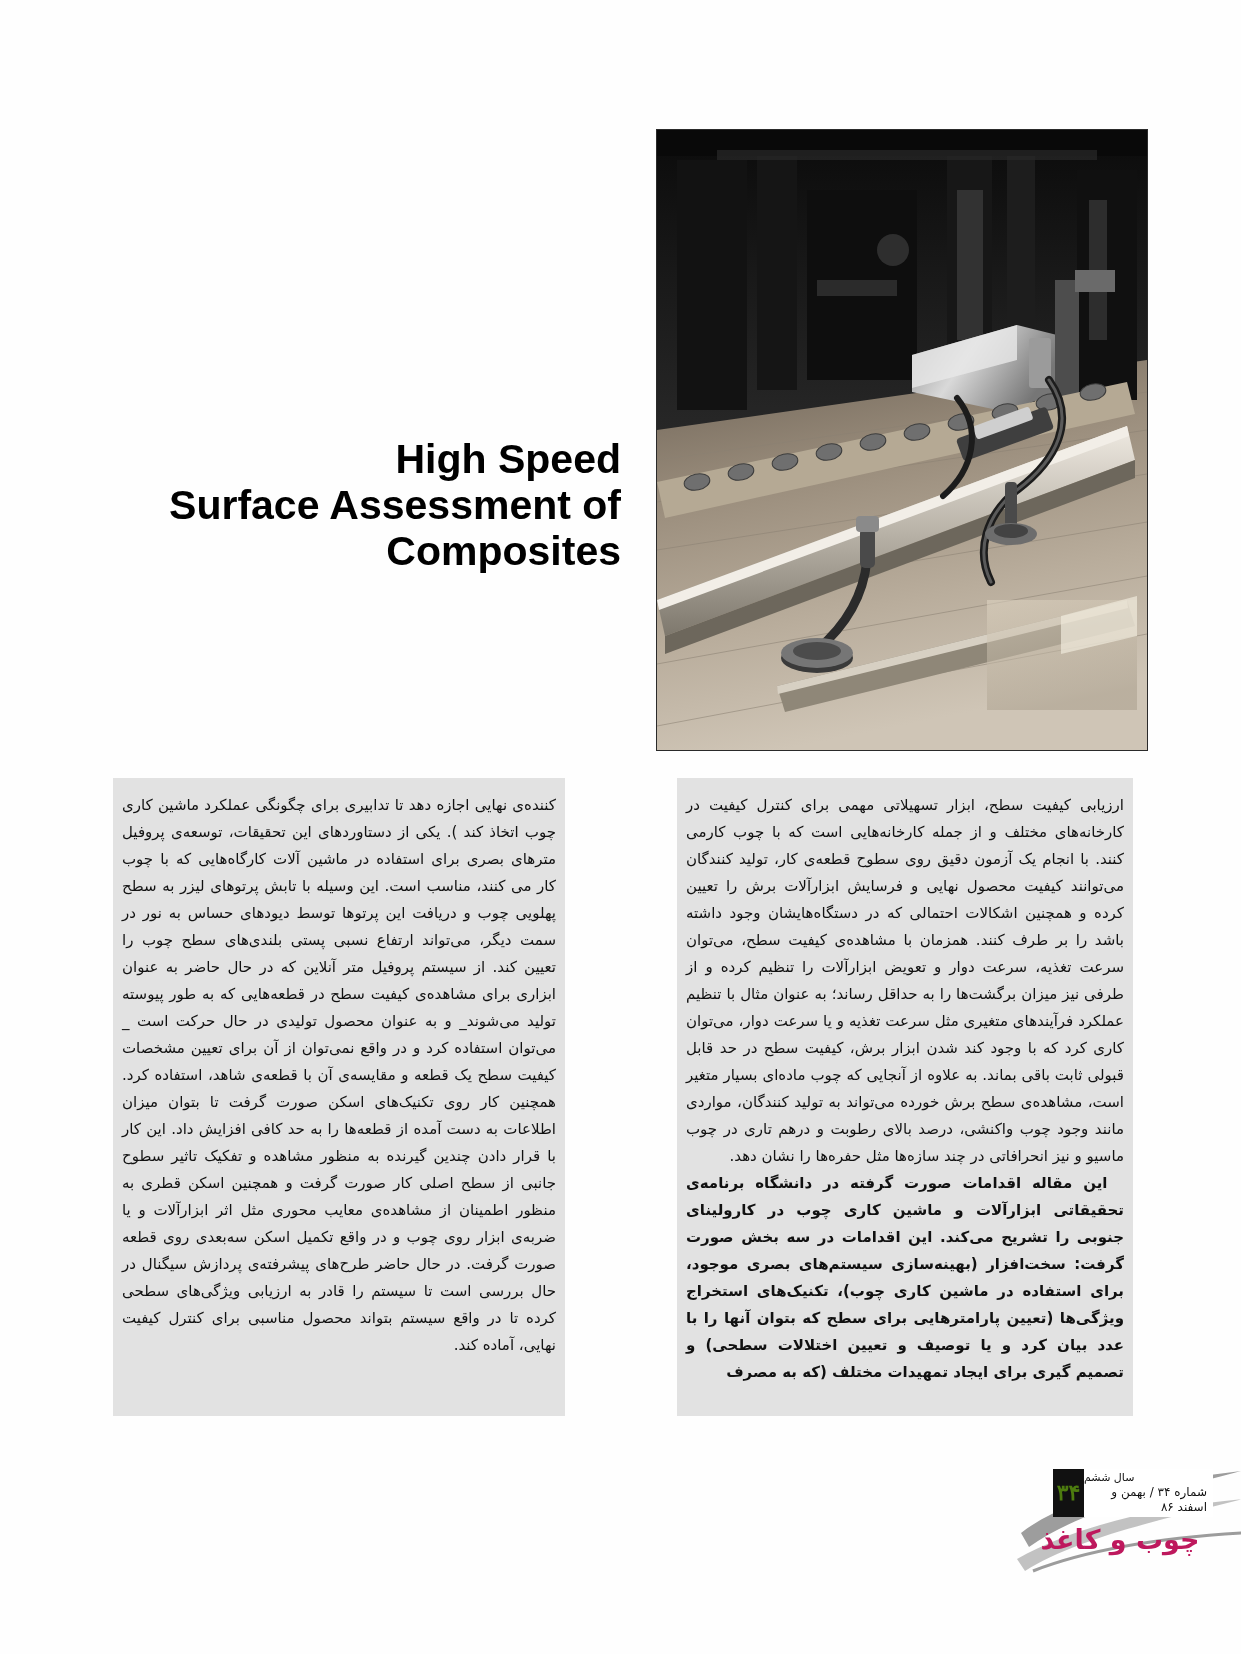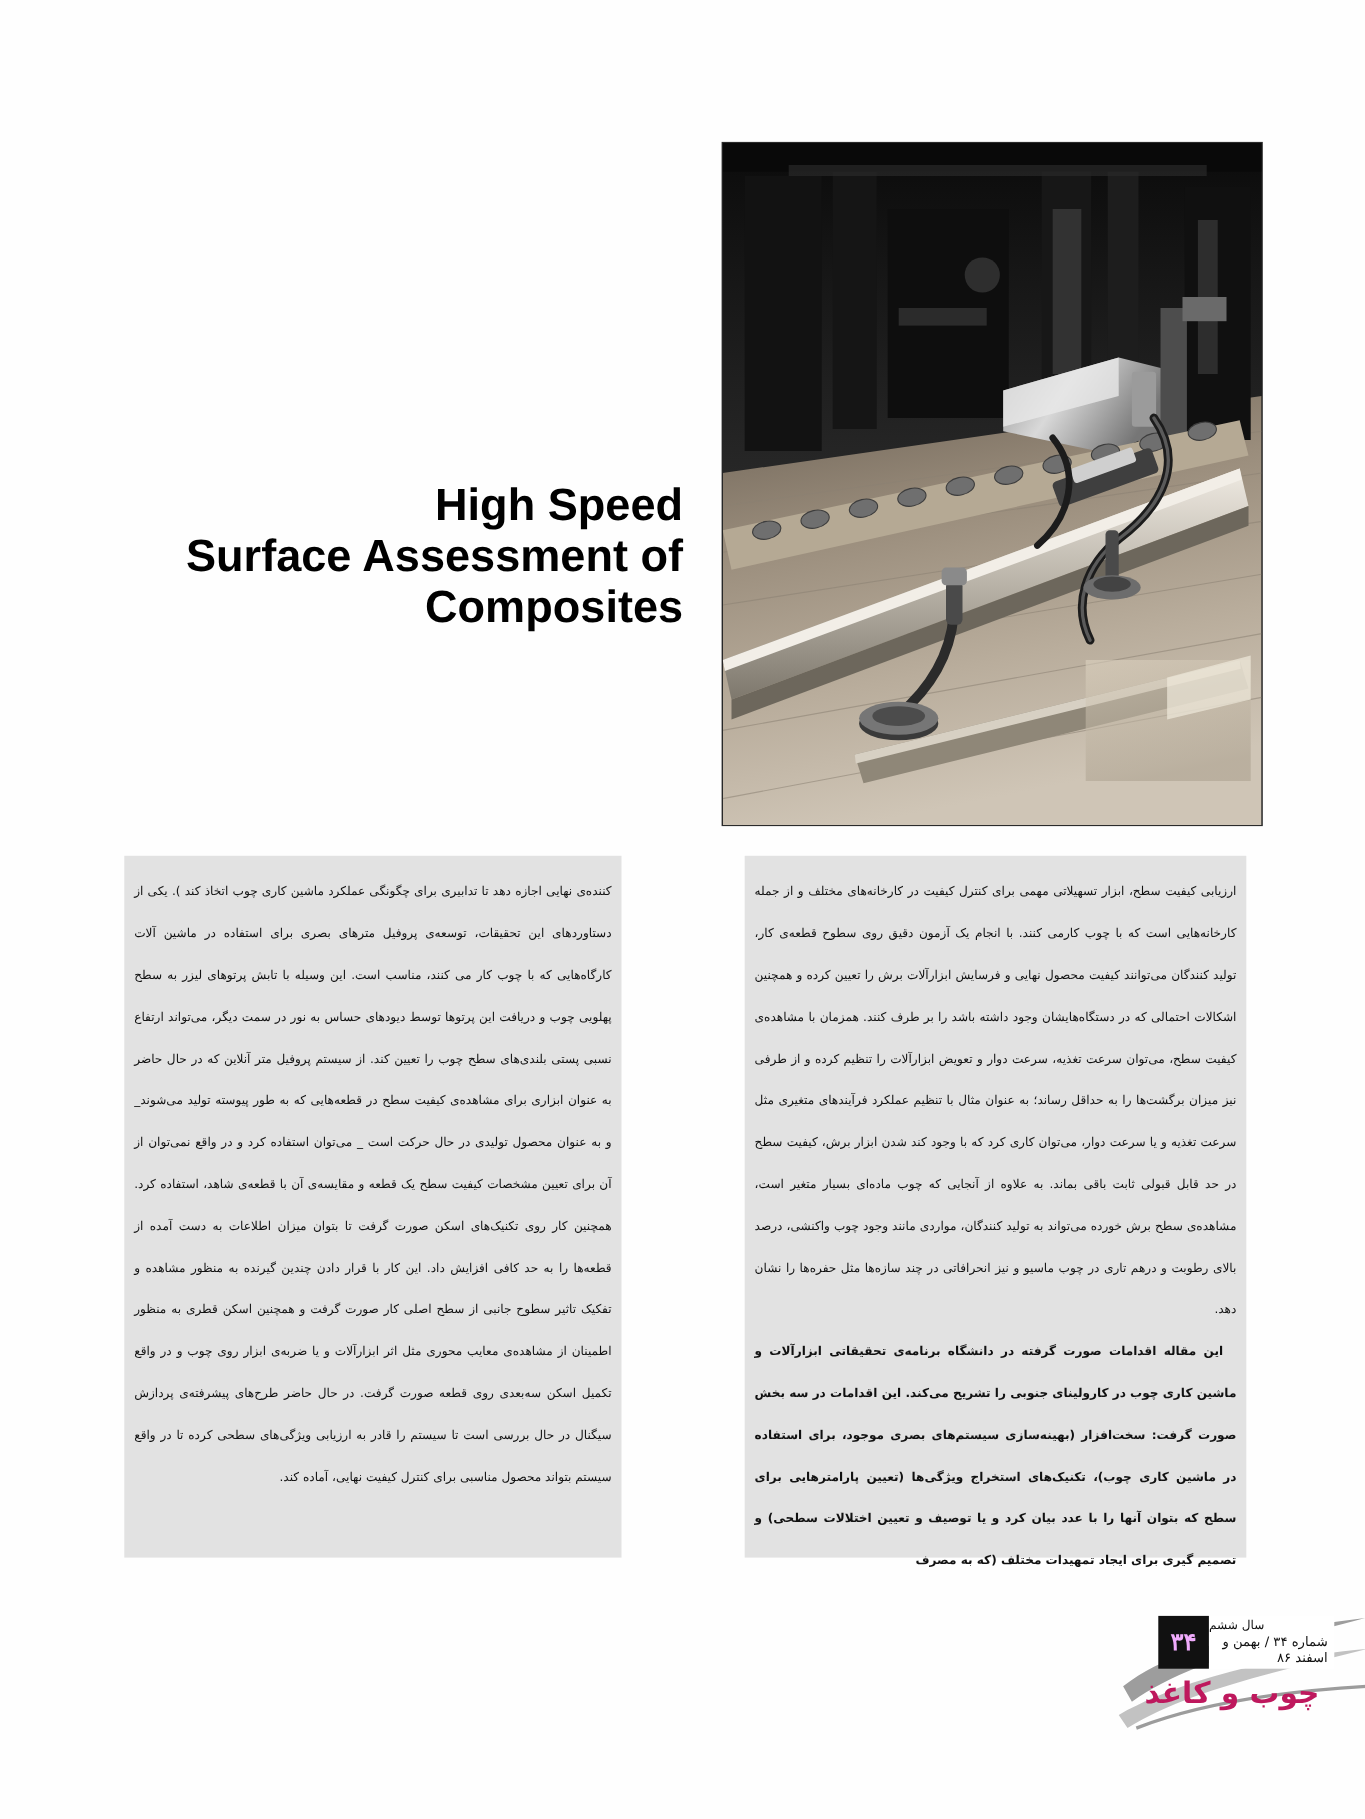--- a/index.html
+++ b/index.html
@@ -128,22 +128,22 @@
     height: 640px;
   }
   .col {
     position: absolute;
     top: 0;
     background: #e2e2e2;
     direction: rtl;
     text-align: justify;
     color: #111;
     font-family: "DejaVu Sans", sans-serif;
-    font-size: 11px;
-    line-height: 38px;
+    font-size: 15px;
+    line-height: 27px;
     padding: 14px 9px 12px 9px;
     box-sizing: border-box;
   }
   .col-right {
     right: 108px;
     width: 456px;
     height: 638px;
   }
   .col-left {
     left: 113px;
@@ -162,22 +162,22 @@
     top: 1469px;
     width: 160px;
     height: 48px;
     direction: rtl;
     display: flex;
     align-items: stretch;
     padding-left: 10px;
   }
   .badge-num {
     background: #111;
-    color: #f0abfc;
-    width: 46px;
+    color: #4d7c0f;
+    width: 31px;
     display: flex;
     align-items: center;
     justify-content: center;
     font-family: Liberation Serif, serif;
     font-weight: bold;
     font-size: 22px;
     order: 2;
   }
   .badge-meta {
     background: #fff;

